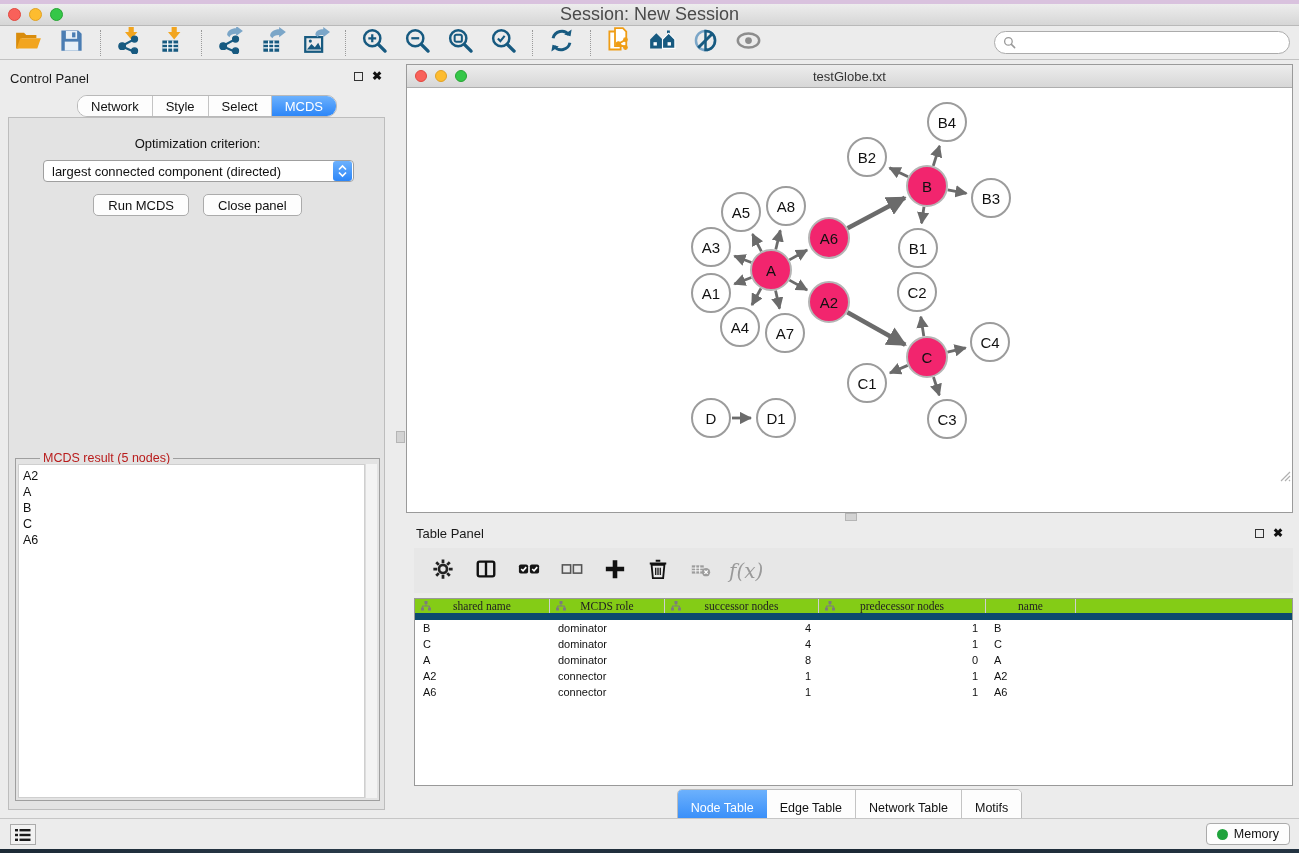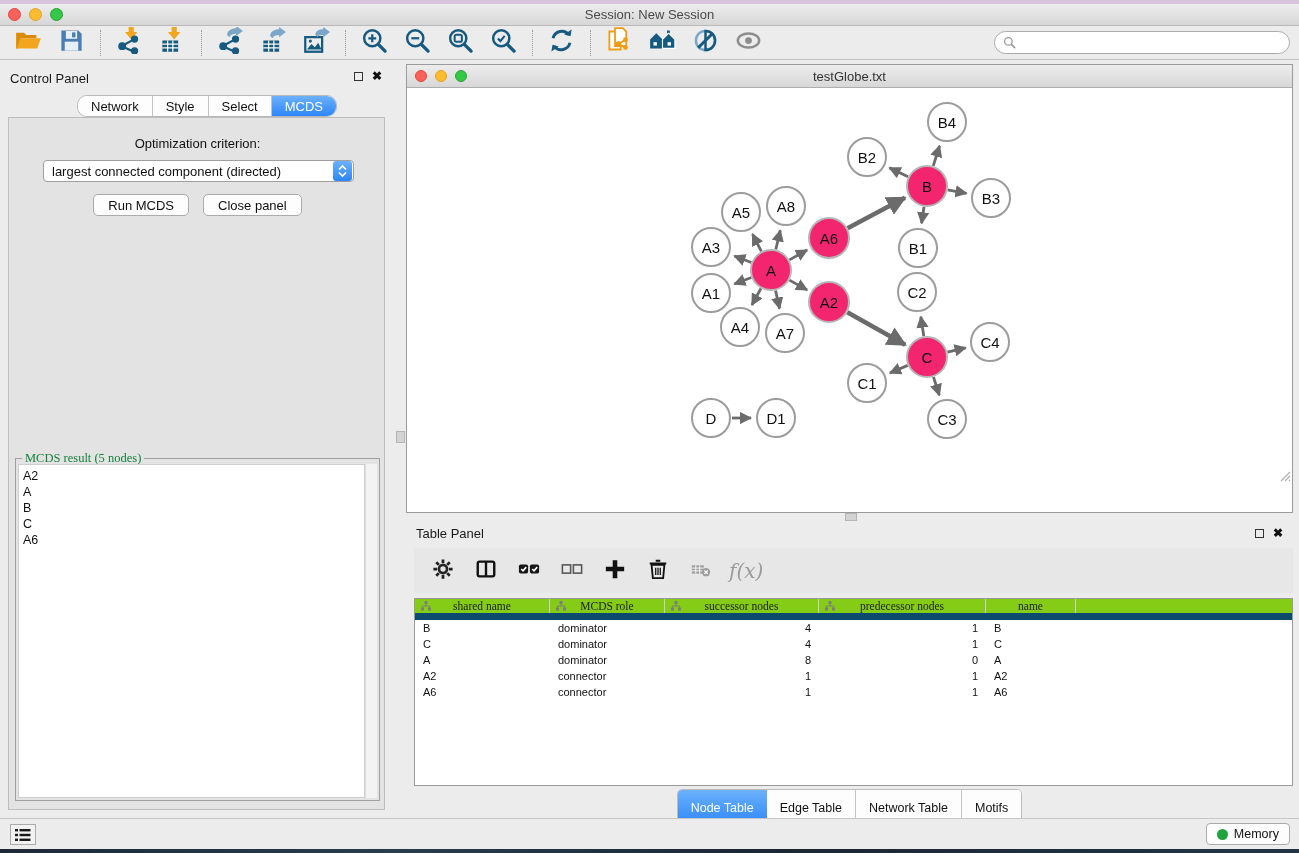--- a/index.html
+++ b/index.html
@@ -9,21 +9,21 @@
 
   
   .top-strip { left:0; top:0; width:1299px; height:4px; background:#d9c2de; }
   .titlebar { left:0; top:4px; width:1299px; height:22px;
     background:linear-gradient(#ededed,#d6d6d6); border-bottom:1px solid #b9b9b9;
     display:flex; align-items:center; }
   .tl-dot { width:13px; height:13px; border-radius:50%; margin-left:8px; display:inline-block; }
   .tl-red { background:#f9615a; border:1px solid #e1483f; margin-left:8px;}
   .tl-yel { background:#fdbc2f; border:1px solid #e0a225;}
   .tl-grn { background:#35c748; border:1px solid #27a434;}
-  .titlebar-title { position:absolute; left:0; right:0; text-align:center; font-size:13px; color:#4a4a4a; }
+  .titlebar-title { position:absolute; left:0; right:0; text-align:center; font-size:18px; color:#4a4a4a; }
 
   .toolbar { left:0; top:26px; width:1299px; height:34px; background:#ececec;
     border-bottom:1px solid #c2c2c2; display:flex; align-items:center; }
   .tb-group { display:flex; align-items:center; height:34px; padding:0 7px; }
   .tb-sep { width:1px; height:26px; border-left:1px dotted #9a9a9a; }
   .tb-btn { width:43px; height:32px; display:flex; align-items:center; justify-content:center; cursor:default; }
   .tb-btn svg { width:27px; height:27px; }
   .search-wrap { position:absolute; right:9px; top:5px; width:296px; height:23px;
     background:#fff; border:1px solid #ababab; border-radius:12px; display:flex; align-items:center; }
   .search-wrap svg { width:13px; height:13px; margin-left:8px; }
@@ -47,21 +47,21 @@
   .dropdown { position:absolute; left:34px; top:42px; width:311px; height:22px; background:#fff;
     border:1px solid #9f9f9f; border-radius:4px; display:flex; align-items:center; }
   .dd-text { flex:1; font-size:13px; padding-left:8px; color:#111; white-space:nowrap; }
   .dd-step { width:19px; height:20px; border-radius:3px; background:linear-gradient(#6cb1fd,#2c86f8); margin-right:1px;
     display:flex; align-items:center; justify-content:center; }
   .cp-buttons { position:absolute; left:0; top:76px; width:377px; display:flex; justify-content:center; gap:14px; }
   .btn { height:22px; padding:0 14px; background:#fdfdfd; border:1px solid #ababab; border-radius:5px;
     font-size:13px; color:#111; display:flex; align-items:center; }
 
   .result-group { position:absolute; left:6px; top:340px; width:365px; height:343px; border:1px solid #9f9f9f; background:#e3e3e3; }
-  .result-legend { position:absolute; left:6px; top:-8px; background:#e3e3e3; padding:0 3px; font-size:12.5px; color:#15803d;font-family:Liberation Serif, serif; }
+  .result-legend { position:absolute; left:24px; top:-8px; background:#e3e3e3; padding:0 3px; font-size:12.5px; color:#b91c1c; }
   .result-list { position:absolute; left:2px; top:5px; width:347px; height:334px; background:#fff; border:1px solid #cfcfcf; padding:3px 0 0 4px; }
   .result-scroll { position:absolute; right:2px; top:5px; width:12px; height:334px; background:#f3f3f3; border-left:1px solid #ddd; }
   .result-item { font-size:12.5px; line-height:16px; color:#111; }
 
   
   .split-h { left:396px; top:431px; width:9px; height:12px; background:#d3d3d3; border:1px solid #b5b5b5; }
   .split-v { left:845px; top:513px; width:12px; height:8px; background:#d3d3d3; border:1px solid #b5b5b5; }
 
   
   .net-win { left:406px; top:64px; width:887px; height:449px; border:1px solid #9a9a9a; background:#fff; }

